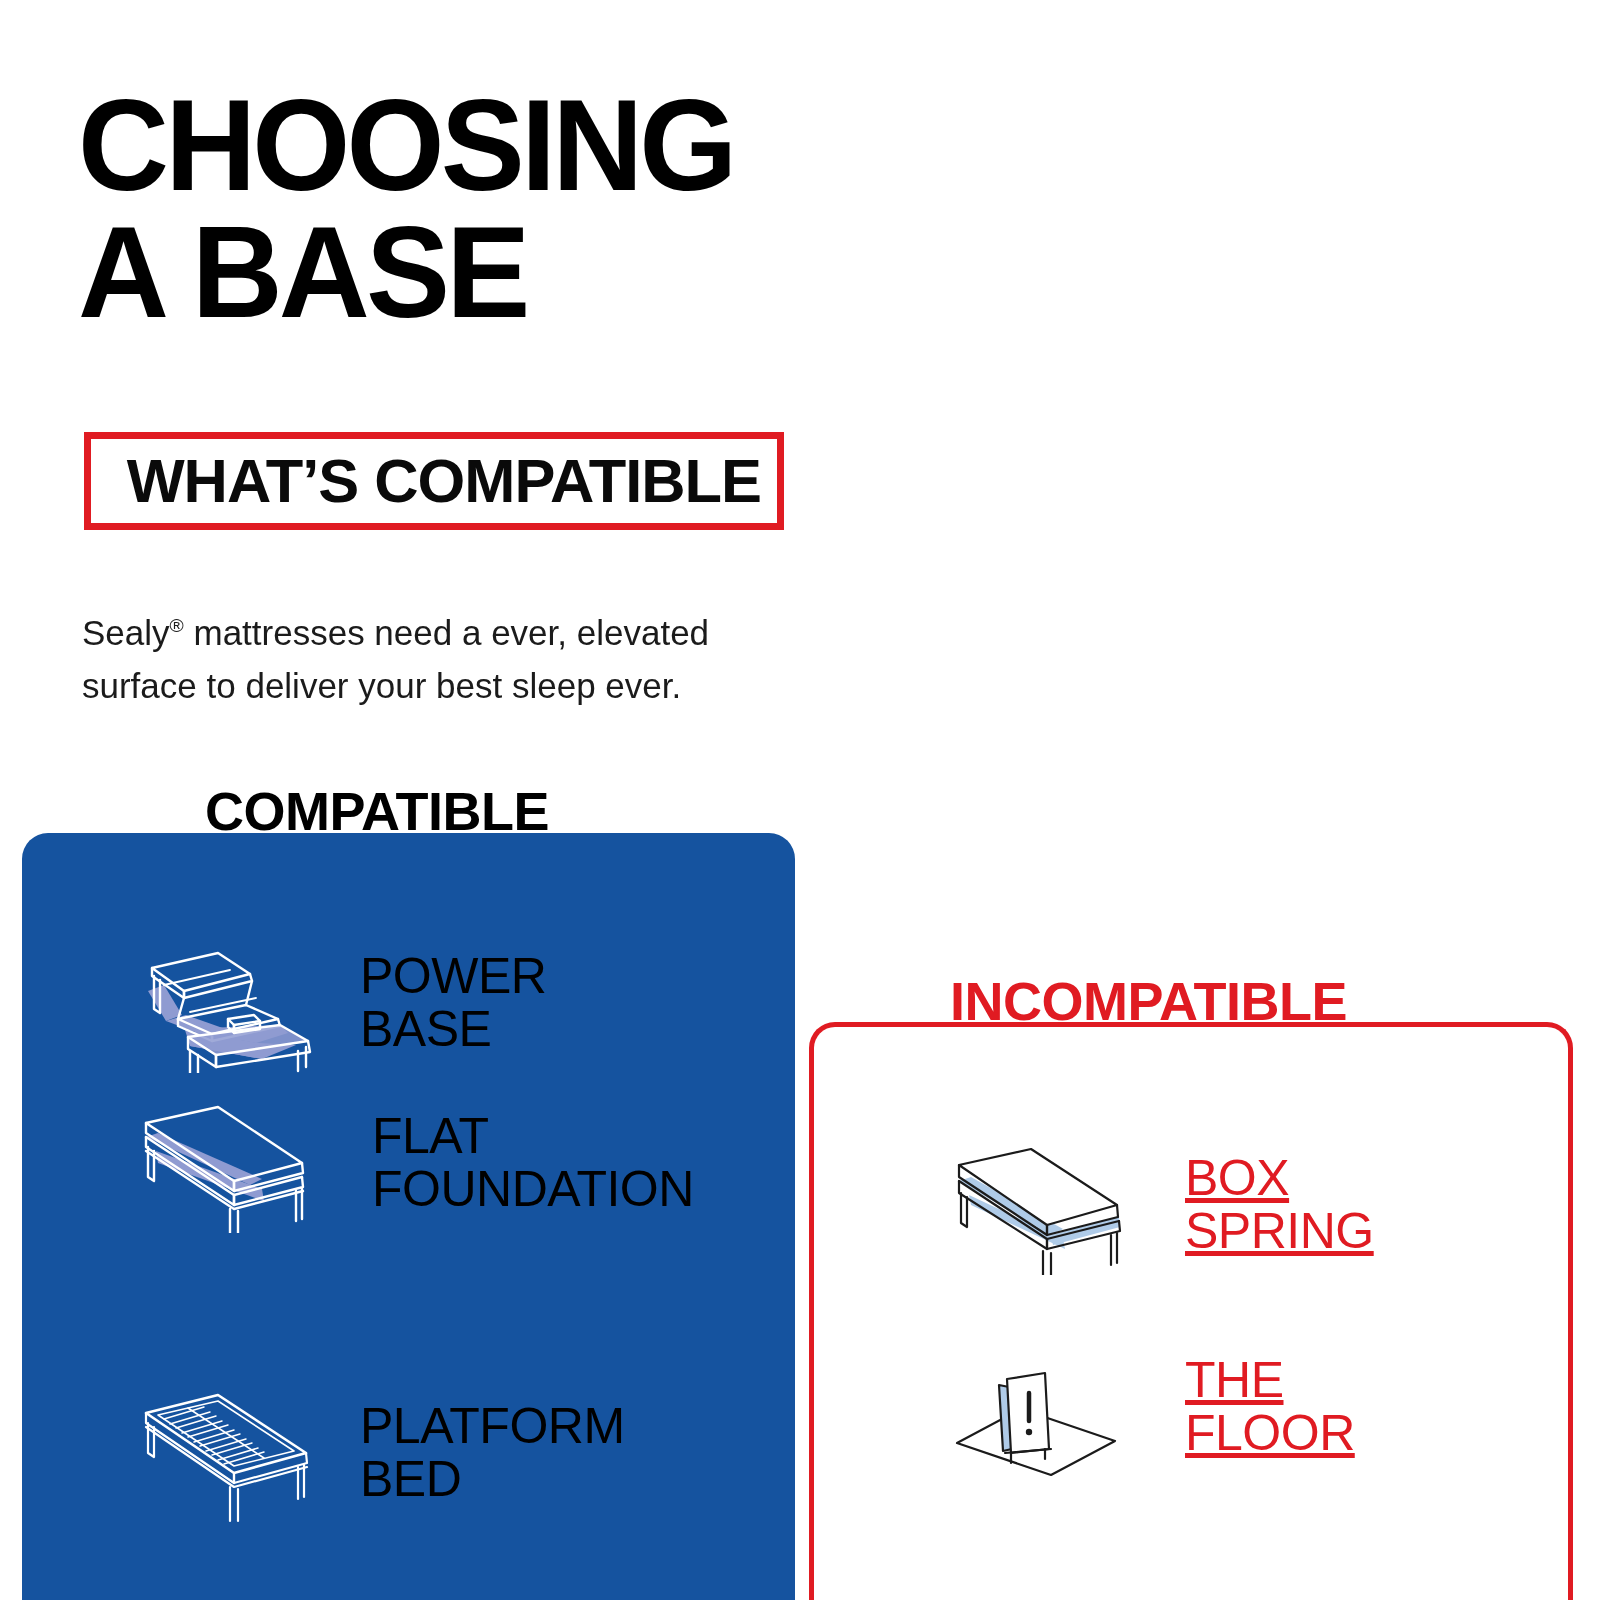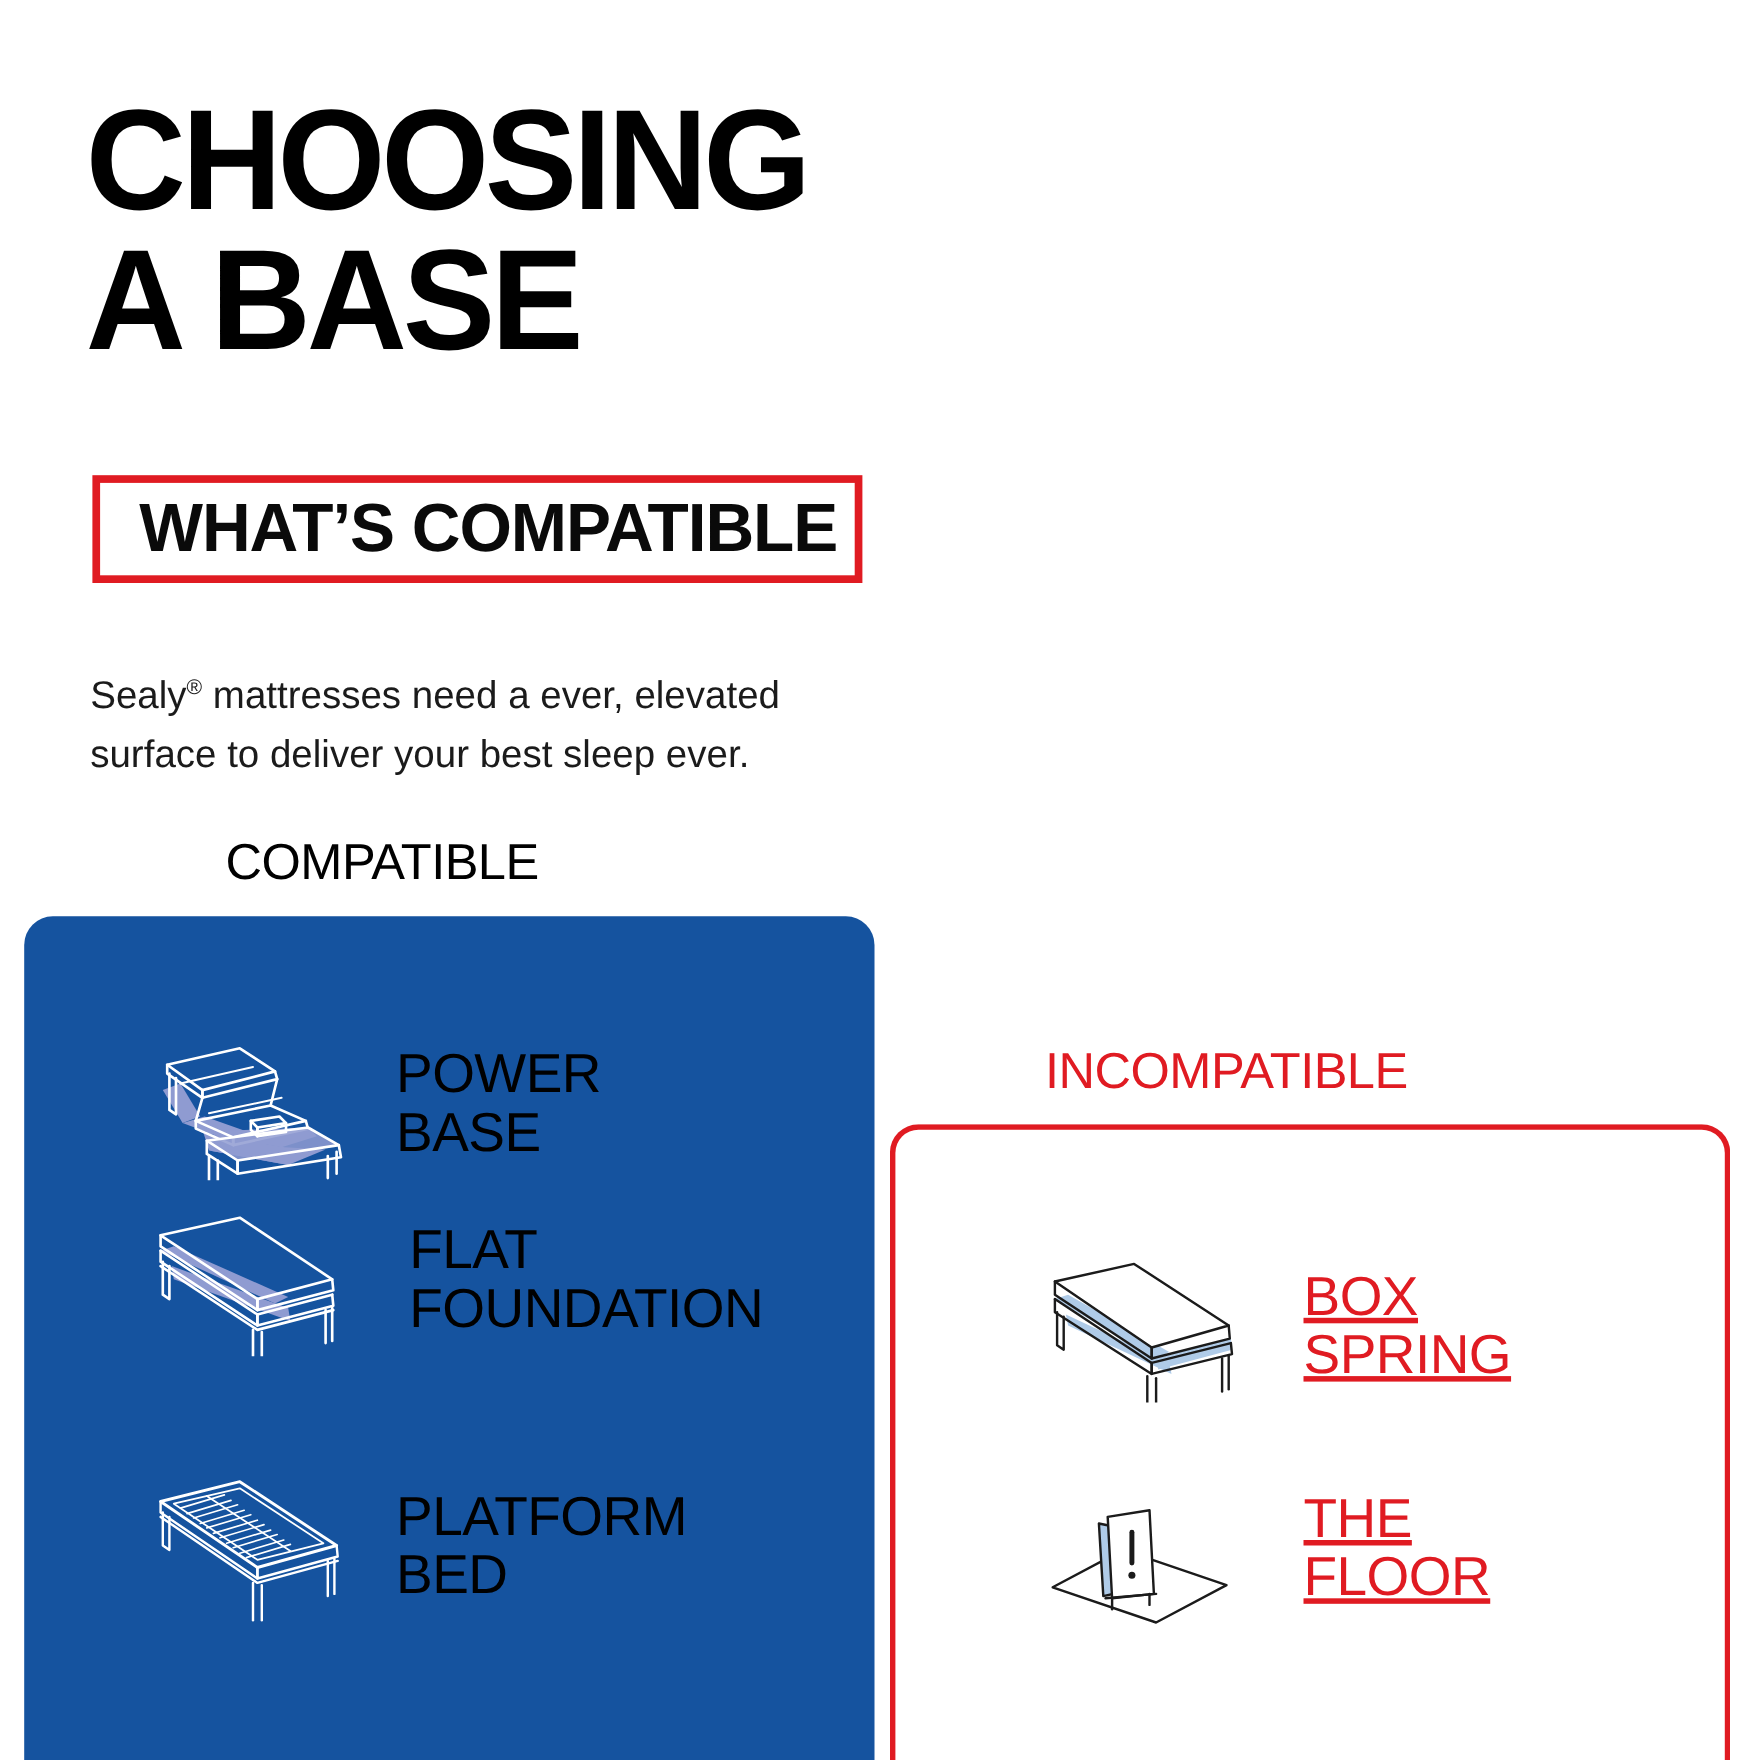--- a/index.html
+++ b/index.html
@@ -70,24 +70,25 @@
   }
   .intro sup {
     font-size: 0.55em;
     vertical-align: super;
     line-height: 0;
   }
 
   
   .sec-head {
     position: absolute;
-    font-weight: 400;
-    font-size: 46px;
+    font-weight: 700;
+    font-size: 54px;
     letter-spacing: -0.5px;
     line-height: 1;
+    margin-top: 24px;
   }
   .sec-head.compatible {
     left: 205px;
     top: 760px;
     color: #000000;
   }
   .sec-head.incompatible {
     left: 950px;
     top: 950px;
     color: #E01B22;
@@ -142,21 +143,21 @@
     letter-spacing: -0.5px;
     white-space: pre-line;
     font-weight: 400;
   }
   .blue-rows .row-label { color: #000000; }
   .red-rows .row-label { color: #E01B22; }
 
   
   .row.r-power    { left: 122px;  top: 928px;  }
   .row.r-flat     { left: 122px;  top: 1088px; gap: 12px; }
-  .row.r-platform { left: 122px;  top: 1330px; }
+  .row.r-platform { left: 122px;  top: 1378px; }
 
   
   .row.r-box      { left: 935px;  top: 1130px; }
   .row.r-floor    { left: 935px;  top: 1332px; }
 
   .row.r-box .row-label,
   .row.r-floor .row-label { padding-left: 50px; text-decoration: underline; }
   .row.r-power .row-label,
   .row.r-flat .row-label,
   .row.r-platform .row-label { padding-left: 38px; }

